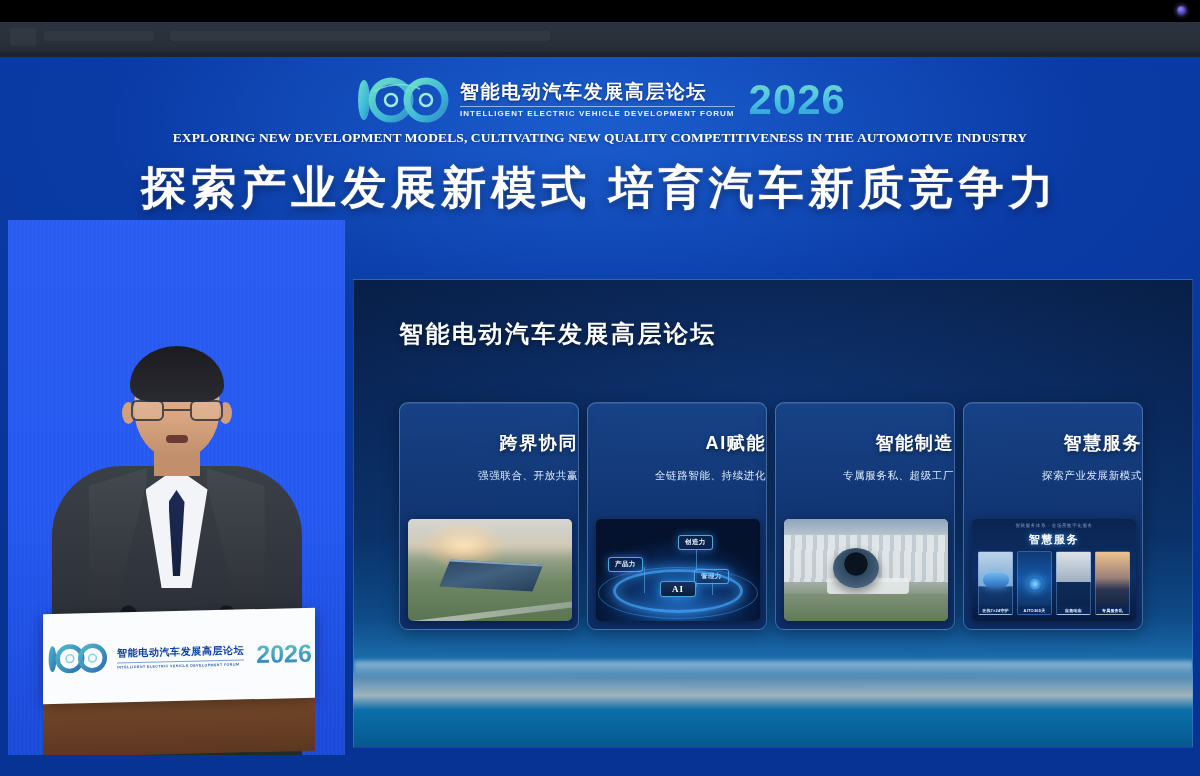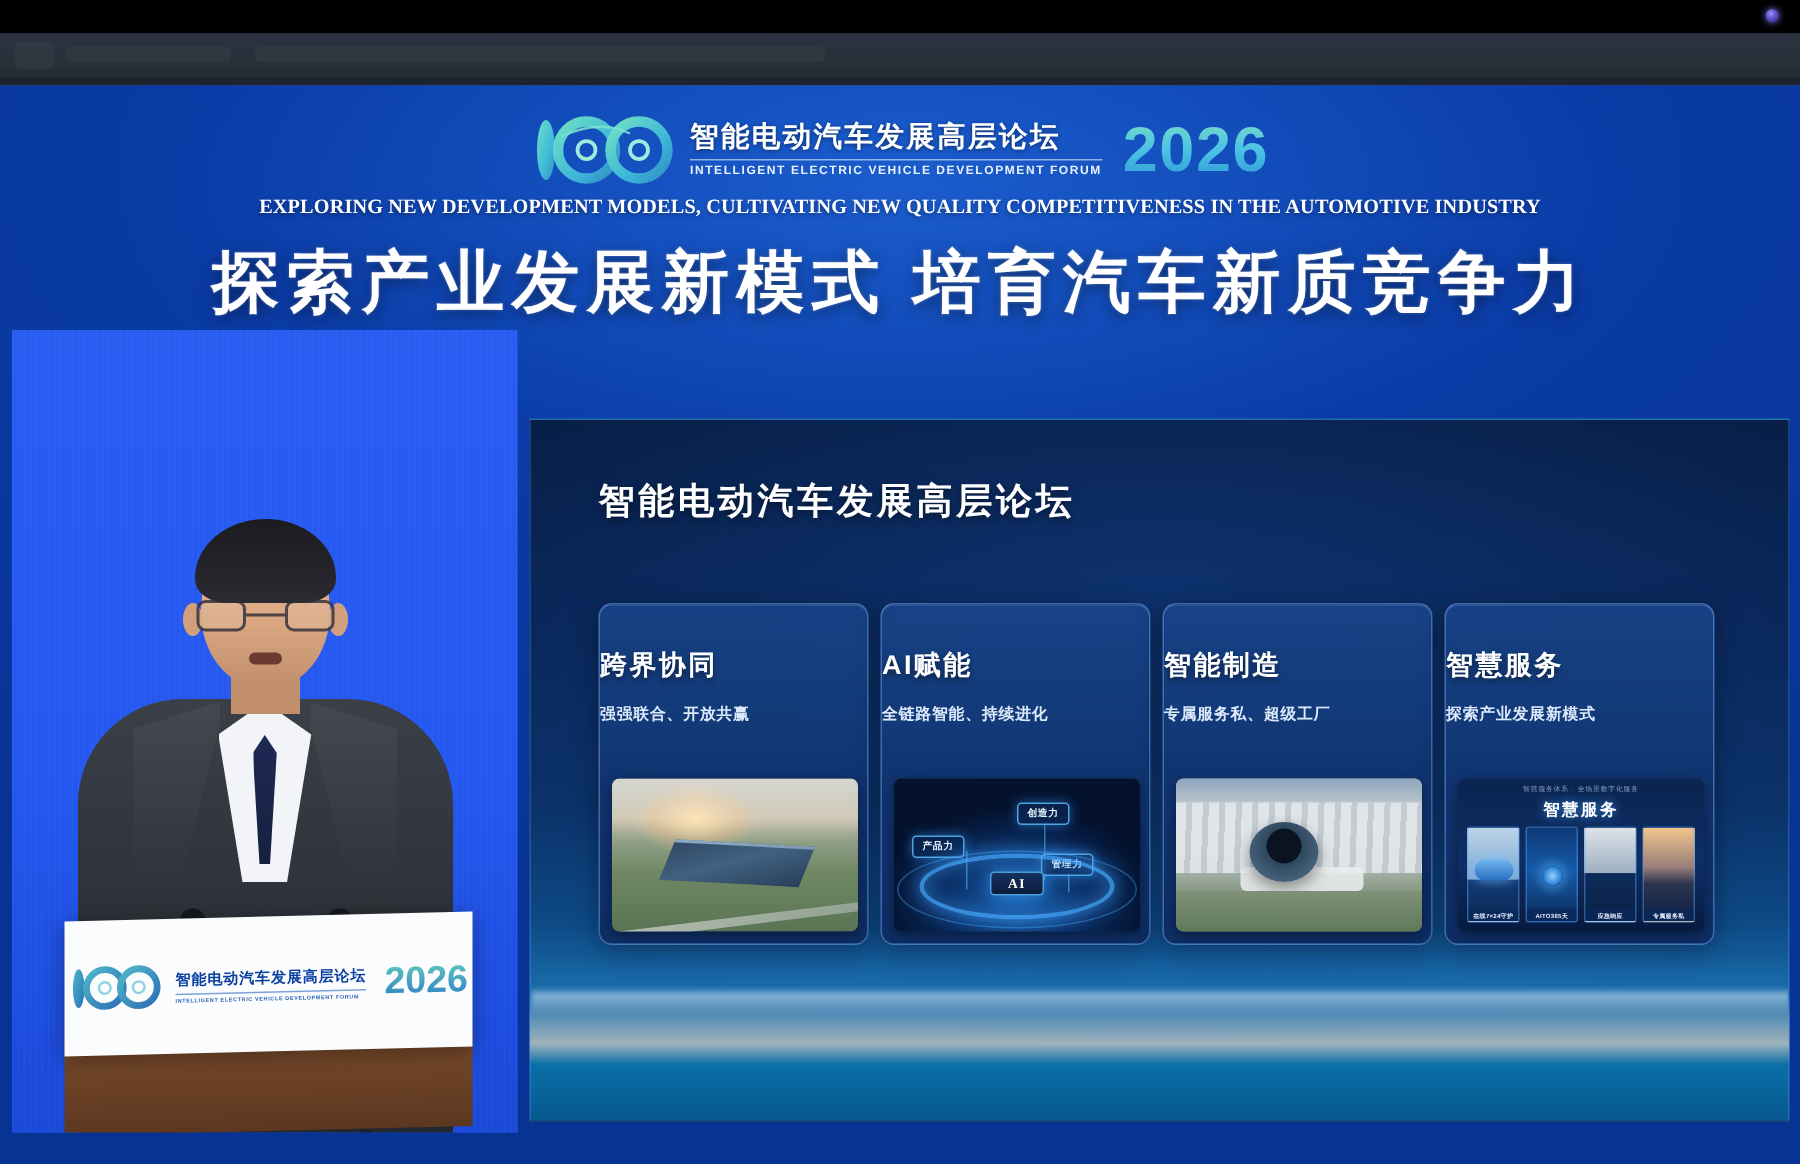--- a/index.html
+++ b/index.html
@@ -217,29 +217,29 @@
 
   #cards{
     position:absolute; left:45px; top:122px; width:750px; height:228px;
     display:flex; gap:8px;
   }
   .card{
     position:relative; width:180px; height:228px; border-radius:9px;
     background:linear-gradient(180deg, rgba(26,70,140,.85) 0%, rgba(18,52,112,.85) 55%, rgba(14,42,96,.9) 100%);
     border:1px solid rgba(120,175,245,.45);
     box-shadow:0 3px 16px rgba(0,0,0,.35), inset 0 1px 0 rgba(255,255,255,.10);
-    display:flex; flex-direction:column; align-items:flex-start;
+    display:flex; flex-direction:column; align-items:flex-end;
     overflow:hidden;
   }
   .card-title{
     margin-top:28px; font-size:18px; font-weight:700; color:#ffffff; letter-spacing:1.6px;
     text-shadow:0 2px 5px rgba(0,0,0,.5);
   }
   .card-sub{
-    margin-top:14px; font-size:10.5px; font-weight:700; color:#dce9fb; letter-spacing:.6px;
+    margin-top:14px; font-size:10.5px; font-weight:400; color:#dce9fb; letter-spacing:.6px;
   }
   .card-media{
     position:absolute; left:8px; bottom:8px; width:164px; height:102px;
     border-radius:5px; overflow:hidden;
     box-shadow:0 2px 8px rgba(0,0,0,.4);
   }
 
   
   .media-factory-sunrise{
     background:

